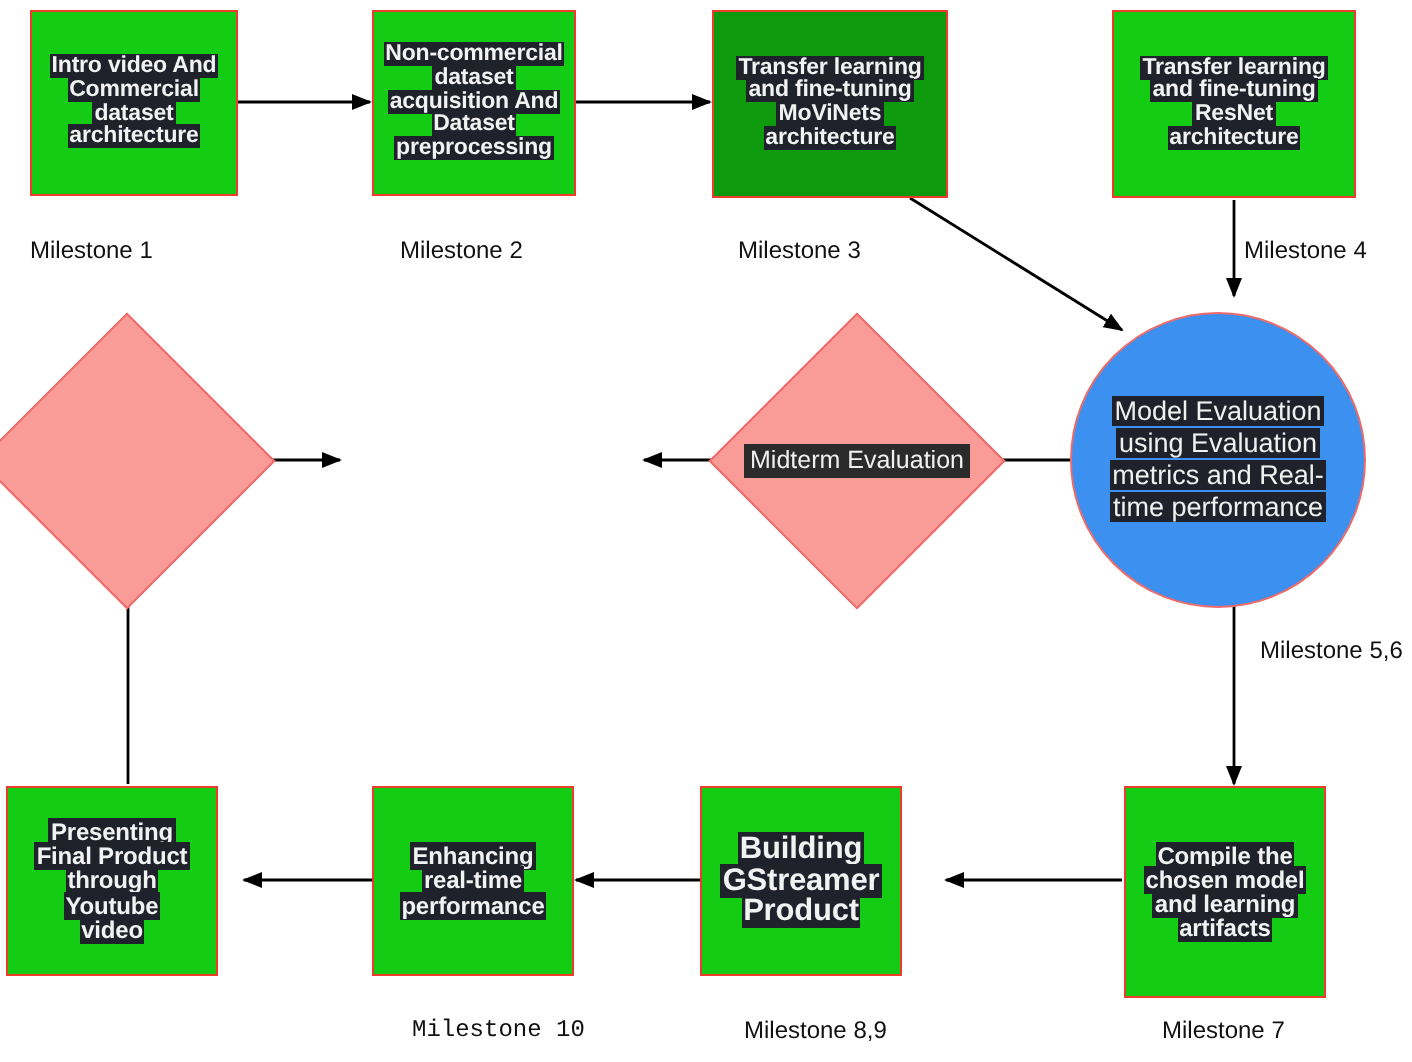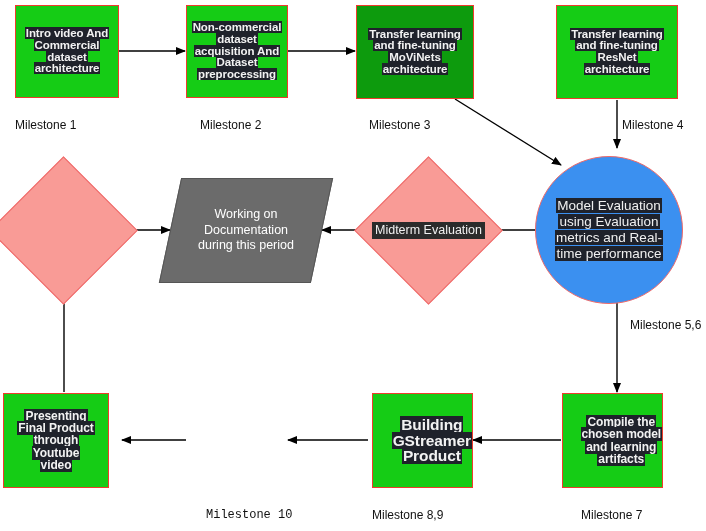--- a/index.html
+++ b/index.html
@@ -176,54 +176,54 @@
 
   <div class="node circle" style="left:535px;top:156px;width:148px;height:148px;">
     <div class="circle-txt">
       <span>Model Evaluation</span><br>
       <span>using Evaluation</span><br>
       <span>metrics and Real-</span><br>
       <span>time performance</span>
     </div>
   </div>
 
-  <div class="node para" style="left:170px;top:178px;width:152px;height:105px;">
-    <div class="para-shape"></div>
-    <div class="para-label para-txt">
-      <span>Working on Documentation</span><br>
-      <span>during this period</span>
-    </div>
-  </div>
 
   <div class="node diamond-wrap" style="left:11px;top:178px;width:105px;height:105px;">
     <div class="diamond-shape"></div>
   </div>
 
   <div class="mstone" style="left:630px;top:318px;">Milestone 5,6</div>
 
   <div class="node box" style="left:3px;top:393px;width:106px;height:95px;">
     <div class="hl t12">
       <span>Presenting</span><br>
       <span>Final Product</span><br>
       <span>through</span><br>
       <span>Youtube</span><br>
       <span>video</span>
     </div>
   </div>
 
-
-  <div class="node box" style="left:372px;top:393px;width:101px;height:95px;justify-content:flex-end;">
+  <div class="node box" style="left:186px;top:393px;width:101px;height:95px;">
+    <div class="hl t12">
+      <span>Enhancing</span><br>
+      <span>real-time</span><br>
+      <span>performance</span>
+    </div>
+  </div>
+
+  <div class="node box" style="left:350px;top:393px;width:101px;height:95px;">
     <div class="hl t15">
       <span>Building</span><br>
       <span>GStreamer</span><br>
       <span>Product</span>
     </div>
   </div>
 
-  <div class="node box" style="left:562px;top:393px;width:101px;height:95px;justify-content:flex-end;">
+  <div class="node box" style="left:562px;top:393px;width:101px;height:106px;">
     <div class="hl t12">
       <span>Compile the</span><br>
       <span>chosen model</span><br>
       <span>and learning</span><br>
       <span>artifacts</span>
     </div>
   </div>
 
   <div class="mstone" style="left:206px;top:508px;font-family:Liberation Mono, monospace;">Milestone 10</div>
   <div class="mstone" style="left:372px;top:508px;">Milestone 8,9</div>

